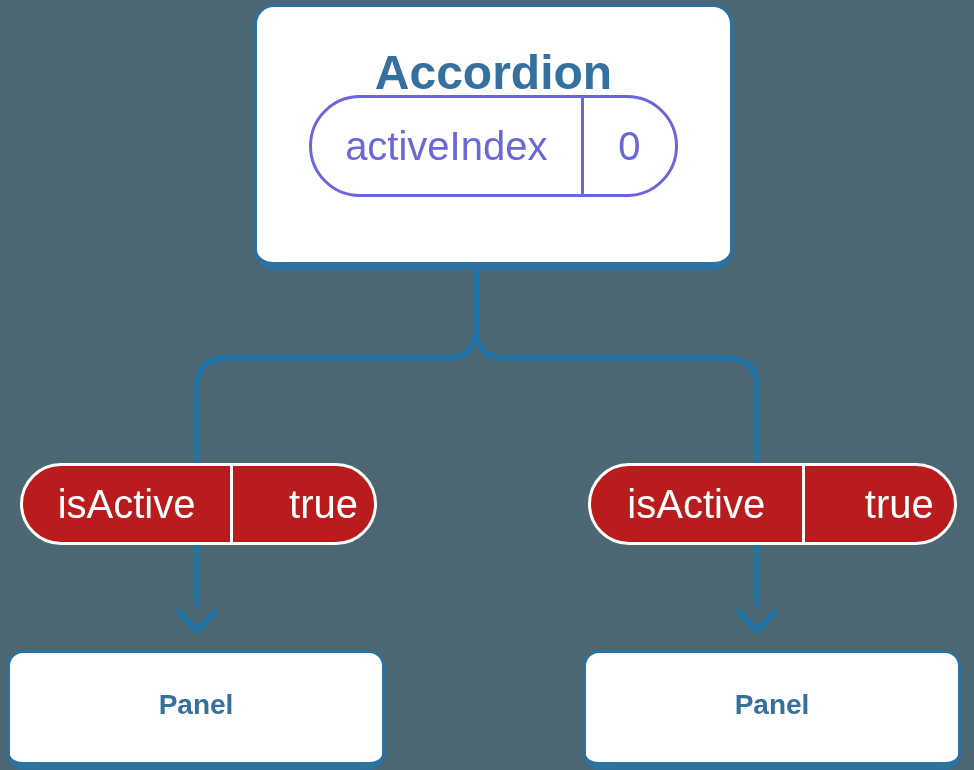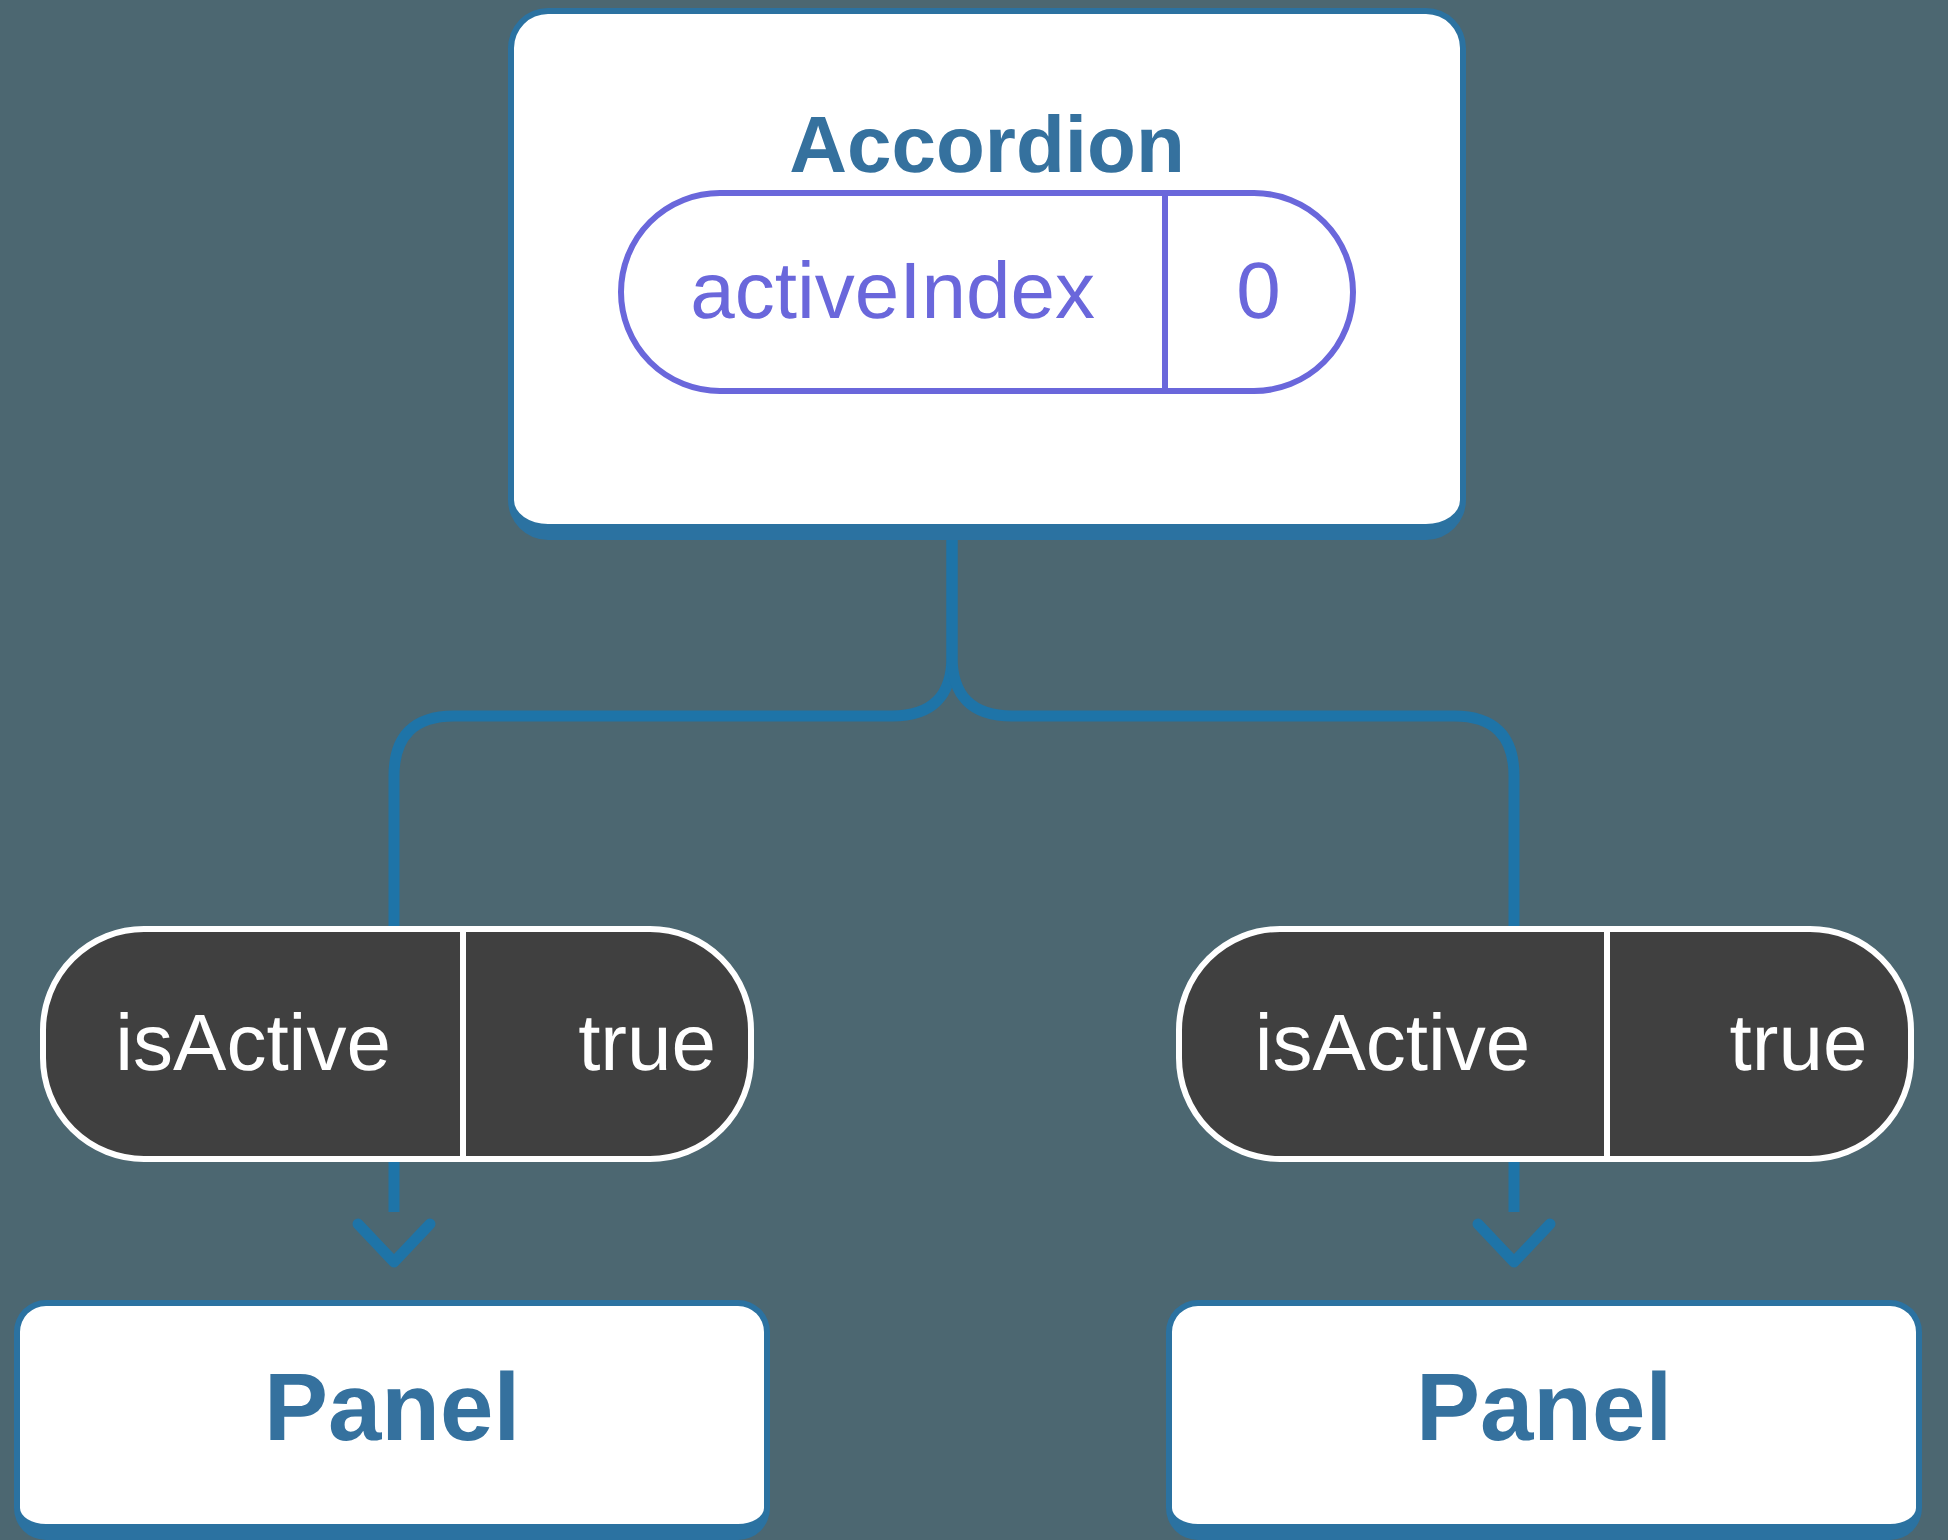--- a/index.html
+++ b/index.html
@@ -31,36 +31,36 @@
   .accordion-card {
     left: 254px; top: 4px;
     width: 479px; height: 266px;
     border-radius: 20px;
     display: flex;
     flex-direction: column;
     align-items: center;
   }
   .card-title {
     margin-top: 44px;
-    font-size: 40px;
+    font-size: 48px;
     font-weight: 600;
     color: #35719E;
     line-height: 44px;
   }
   .panel-card {
     left: 7px; top: 650px;
     width: 378px; height: 120px;
     border-radius: 16px;
     display: flex;
     align-items: center;
     justify-content: center;
   }
   .panel-card.right { left: 583px; }
   .panel-title {
-    font-size: 48px;
+    font-size: 28px;
     font-weight: 600;
     color: #35719E;
     padding-bottom: 6px;
   }
   
   .pill {
     box-sizing: border-box;
     display: flex;
     align-items: stretch;
     overflow: hidden;
@@ -77,24 +77,24 @@
     border: 3px solid #6A67DB;
     border-radius: 51px;
     background: #ffffff;
     color: #6A67DB;
   }
   .state-pill .pill-key   { flex: 0 0 74%; }
   .state-pill .pill-value { flex: 1 1 auto; }
   .state-pill .pill-divider { width: 3px; background: #6A67DB; }
   .prop-pill {
     position: absolute;
-    width: 357px; height: 118px;
+    width: 357px; height: 82px;
     border: 3px solid #ffffff;
     border-radius: 52px;
-    background: #404040;
+    background: #b91c1c;
     color: #ffffff;
   }
   .prop-pill .pill-key    { flex: 0 0 59%; }
   .prop-pill .pill-value  { flex: 1 1 auto; padding-left: 40px; }
   .prop-pill .pill-divider { width: 3px; background: #ffffff; }
   .prop-pill.left  { left: 20px;  top: 463px; }
   .prop-pill.right { left: 588px; top: 463px; width: 369px; }
   .prop-pill.right .pill-key { flex-basis: 58%; }
 </style>
 </head>

